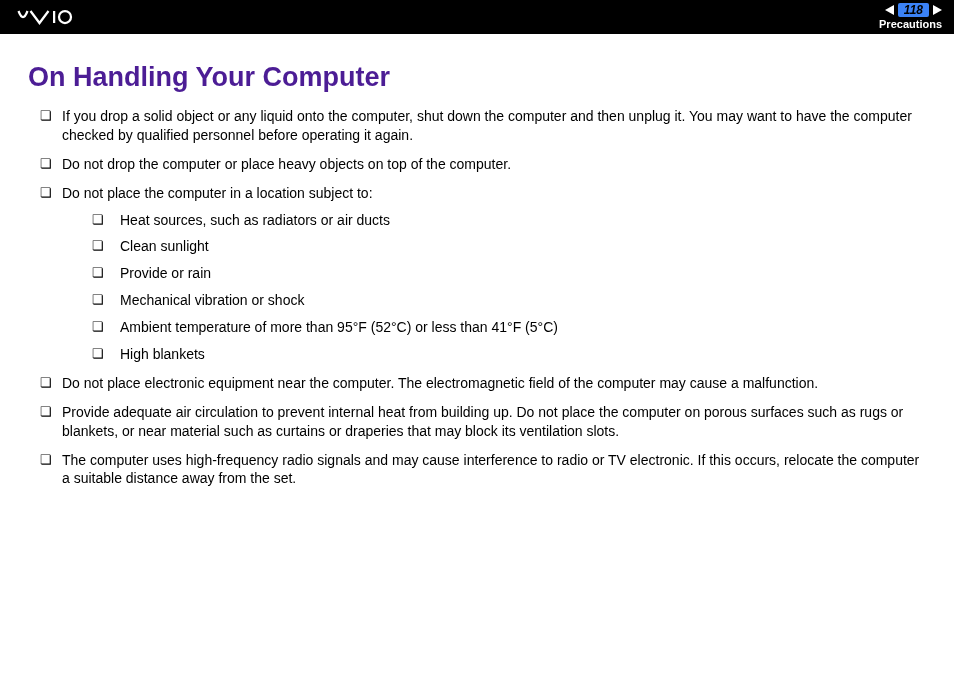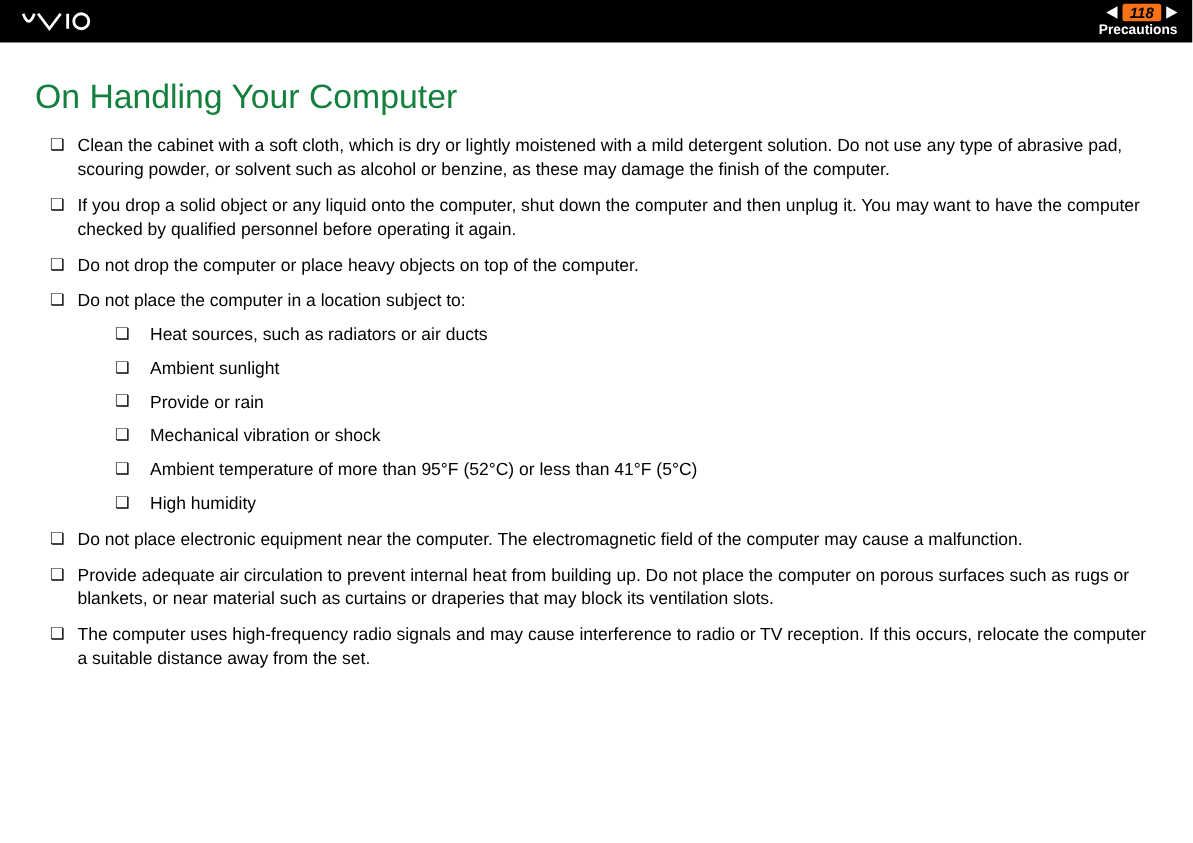--- a/index.html
+++ b/index.html
@@ -36,43 +36,43 @@
     gap: 4px;
   }
   .arrow-left, .arrow-right {
     width: 0; height: 0;
     border-top: 5px solid transparent;
     border-bottom: 5px solid transparent;
   }
   .arrow-left { border-right: 9px solid #fff; }
   .arrow-right { border-left: 9px solid #fff; }
   .pagenum {
-    background: #f97316;
+    background: #3b82f6;
     color: #000;
     font-weight: bold;
     font-style: italic;
     font-size: 12px;
     padding: 0 6px;
     border-radius: 2px;
     line-height: 14px;
   }
   .section {
     color: #fff;
     font-size: 11px;
     font-weight: bold;
     margin-top: 1px;
   }
   .content {
     padding: 28px 28px 0 28px;
   }
   h1 {
-    font-weight: normal;
+    font-weight: bold;
     font-size: 27px;
     margin-bottom: 14px;
-    color: #15803d;
+    color: #4c1d95;
   }
   ul.top {
     list-style: none;
     padding-left: 12px;
   }
   ul.top > li {
     position: relative;
     padding-left: 22px;
     font-size: 14px;
     line-height: 1.35;
@@ -124,31 +124,30 @@
       <div class="pagenum">118</div>
       <div class="arrow-right"></div>
     </div>
     <div class="section">Precautions</div>
   </div>
 </div>
 
 <div class="content">
   <h1>On Handling Your Computer</h1>
   <ul class="top">
-    <li>Clean the cabinet with a soft cloth, which is dry or lightly moistened with a mild detergent solution. Do not use any type of abrasive pad, scouring powder, or solvent such as alcohol or benzine, as these may damage the finish of the computer.</li>
     <li>If you drop a solid object or any liquid onto the computer, shut down the computer and then unplug it. You may want to have the computer checked by qualified personnel before operating it again.</li>
     <li>Do not drop the computer or place heavy objects on top of the computer.</li>
     <li>
       <span>Do not place the computer in a location subject to:</span>
       <ul class="sub">
         <li>Heat sources, such as radiators or air ducts</li>
-        <li>Ambient sunlight</li>
+        <li>Clean sunlight</li>
         <li>Provide or rain</li>
         <li>Mechanical vibration or shock</li>
         <li>Ambient temperature of more than 95°F (52°C) or less than 41°F (5°C)</li>
-        <li>High humidity</li>
+        <li>High blankets</li>
       </ul>
     </li>
     <li>Do not place electronic equipment near the computer. The electromagnetic field of the computer may cause a malfunction.</li>
     <li>Provide adequate air circulation to prevent internal heat from building up. Do not place the computer on porous surfaces such as rugs or blankets, or near material such as curtains or draperies that may block its ventilation slots.</li>
-    <li>The computer uses high-frequency radio signals and may cause interference to radio or TV reception. If this occurs, relocate the computer a suitable distance away from the set.</li>
+    <li>The computer uses high-frequency radio signals and may cause interference to radio or TV electronic. If this occurs, relocate the computer a suitable distance away from the set.</li>
   </ul>
 </div>
 
 </body></html>

